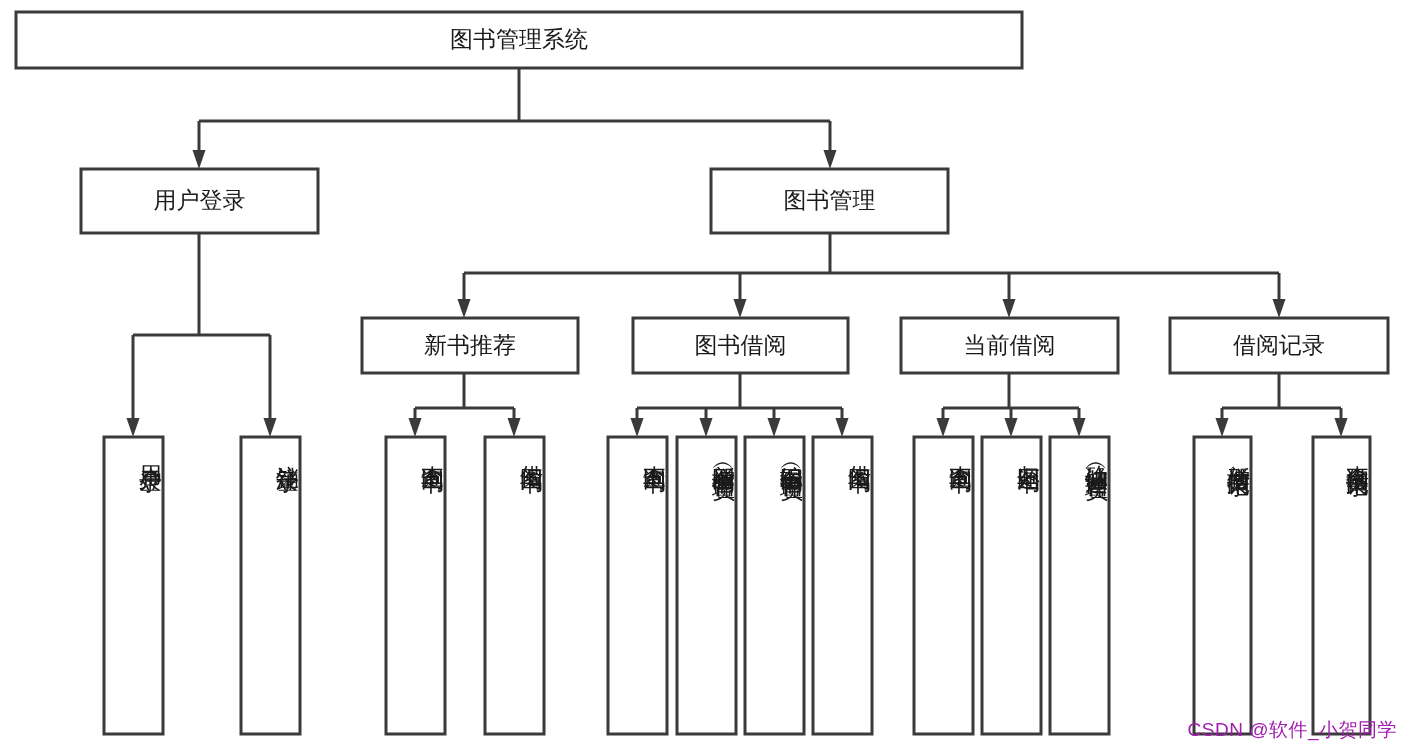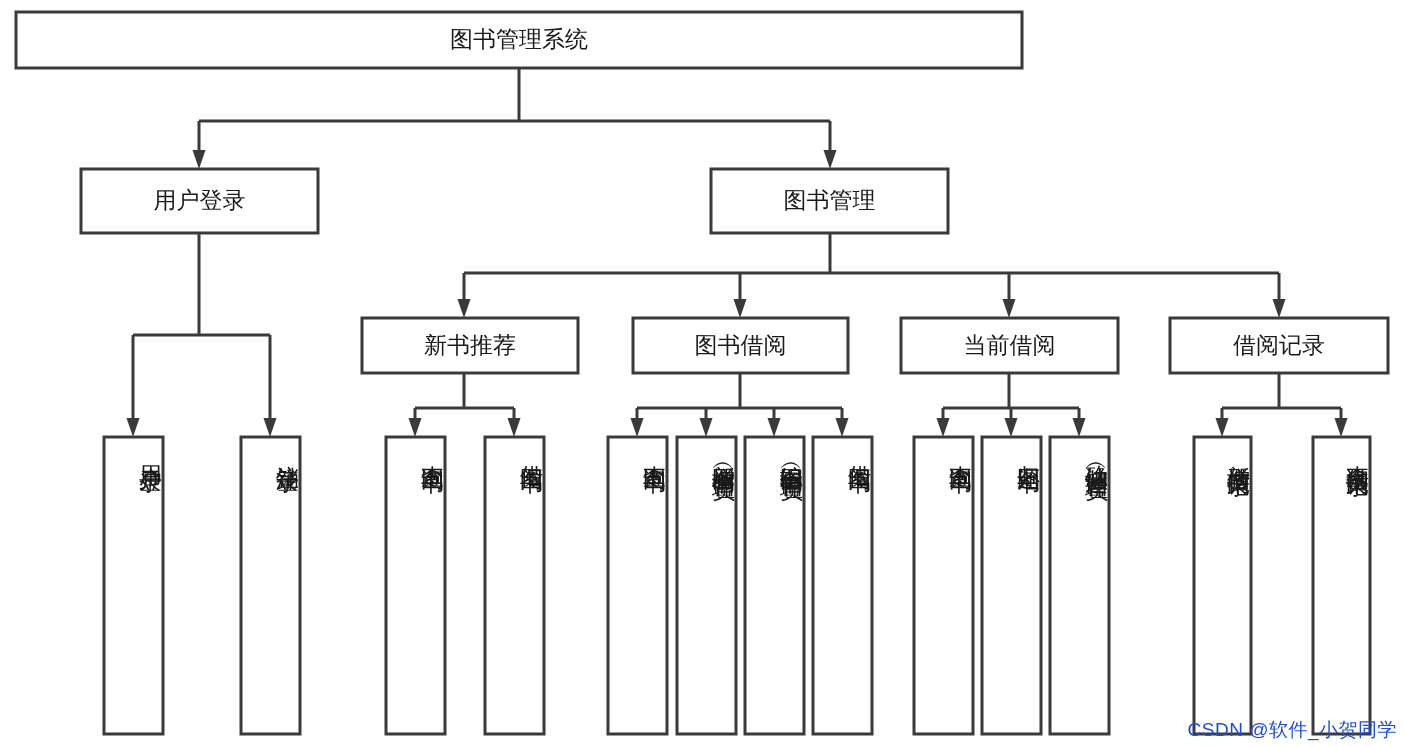--- a/index.html
+++ b/index.html
@@ -61,21 +61,21 @@
     text-align: left;
     white-space: nowrap;
     pointer-events: none;
   }
   #watermark {
     position: absolute;
     right: 8px;
     bottom: 4px;
     font-family: "Liberation Sans", "DejaVu Sans", sans-serif;
     font-size: 19px;
-    color: #1d4ed8;
+    color: #a21caf;
     letter-spacing: 0.5px;
     white-space: nowrap;
   }
 </style>
 </head>
 <body>
 
 <div id="diagram-root">
   <svg class="diagram" id="diagram-svg" viewBox="0 0 1405 747" xmlns="http://www.w3.org/2000/svg">
       <g>

